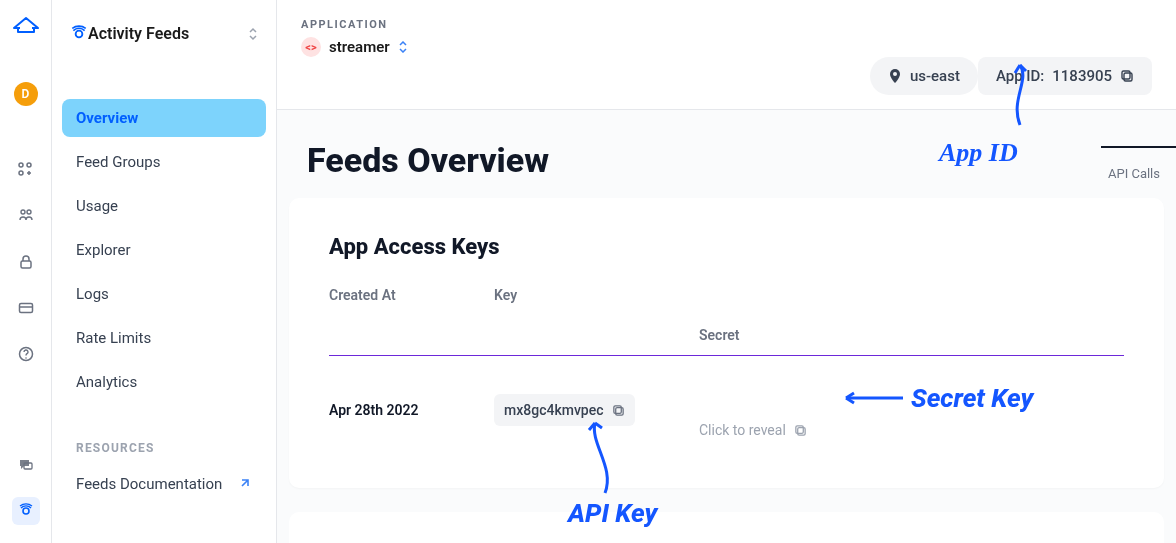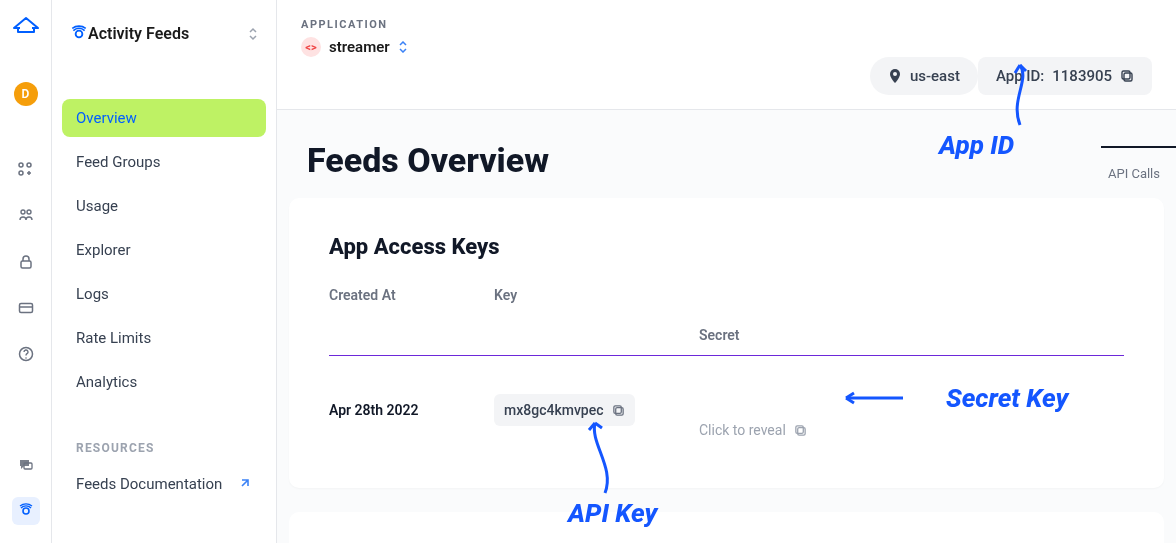--- a/index.html
+++ b/index.html
@@ -10,21 +10,21 @@
 .icon-rail .avatar { width: 24px; height: 24px; border-radius: 50%; background: #f59e0b; color: #fff; font-size: 12px; font-weight: 600; display: flex; align-items: center; justify-content: center; margin-bottom: 50px; }
 .rail-icon { width: 28px; height: 28px; display: flex; align-items: center; justify-content: center; color: #6b7280; margin-bottom: 18px; cursor: pointer; border-radius: 6px; }
 .rail-icon.active { background: #e8f0ff; color: #005fff; }
 .rail-spacer { flex: 1; }
 .sidebar { width: 225px; border-right: 1px solid #e5e7eb; padding: 18px 10px; }
 .sidebar-header { display: flex; align-items: center; gap: 0; padding: 6px 8px; margin-bottom: 50px; }
 .sidebar-header .af-icon { color: #005fff; }
 .sidebar-header .title { font-weight: 600; font-size: 16px; flex: 1; }
 .sidebar-header .chev { color: #9ca3af; font-size: 12px; }
 .nav-item { padding: 10px 14px; border-radius: 8px; font-size: 15px; color: #374151; cursor: pointer; margin-bottom: 6px; }
-.nav-item.active { background: #bef264; color: #005fff; font-weight: 400; }
+.nav-item.active { background: #7dd3fc; color: #005fff; font-weight: 700; }
 .resources-label { font-size: 12px; font-weight: 700; letter-spacing: 1.2px; color: #9ca3af; padding: 0 14px; margin-top: 40px; margin-bottom: 12px; }
 .doc-link { padding: 8px 14px; font-size: 15px; color: #374151; cursor: pointer; display: flex; align-items: center; gap: 16px; }
 .doc-link .ext { color: #3b82f6; }
 .main { flex: 1; display: flex; flex-direction: column; }
 .topbar { display: flex; align-items: flex-start; padding: 18px 24px 14px; border-bottom: 1px solid #e5e7eb; flex-direction: column; }
 .app-label { font-size: 11px; font-weight: 700; letter-spacing: 1.5px; color: #6b7280; margin-bottom: 6px; }
 .app-row { display: flex; align-items: center; gap: 8px; }
 .app-badge { width: 20px; height: 20px; border-radius: 50%; background: #fee2e2; color: #ef4444; display: flex; align-items: center; justify-content: center; font-size: 11px; font-weight: 700; }
 .app-name { font-weight: 600; font-size: 15px; }
 .app-sort { color: #3b82f6; font-size: 11px; }
@@ -42,23 +42,23 @@
 .c-created { width: 165px; }
 .c-key { width: 205px; }
 .c-secret { flex: 1; margin-top: 40px; }
 .th { font-weight: 600; }
 .td-row { display: flex; align-items: center; padding-top: 26px; justify-content: flex-end; }
 .td.val { color: #111827; font-weight: 600; }
 .chip { background: #f3f4f6; border-radius: 6px; padding: 8px 10px; display: inline-flex; align-items: center; gap: 8px; color: #374151; font-weight: 500; font-size: 14px; }
 .reveal { display: inline-flex; align-items: center; gap: 8px; color: #9ca3af; font-size: 14px; cursor: pointer; }
 .card2 { background: #fff; margin: 24px 12px 0 12px; border-radius: 10px; height: 40px; }
 .ann { position: absolute; color: #1456ff; font-weight: 800; font-style: italic; font-size: 26px; pointer-events: none; }
-.ann-appid { left: 939px; top: 130px; }
+.ann-appid { left: 939px; top: 138px; font-family: Liberation Serif, serif; }
 .ann-apikey { left: 568px; top: 498px; }
-.ann-secret { left: 946px; top: 383px; }
+.ann-secret { left: 911px; top: 383px; }
 .arrow { position: absolute; pointer-events: none; }
 svg { display: block; }
 </style>
 </head>
 <body>
 
 <div class="layout">
   <div class="icon-rail">
     <span class="logo">
       <svg width="28" height="20" viewBox="0 0 28 20">

